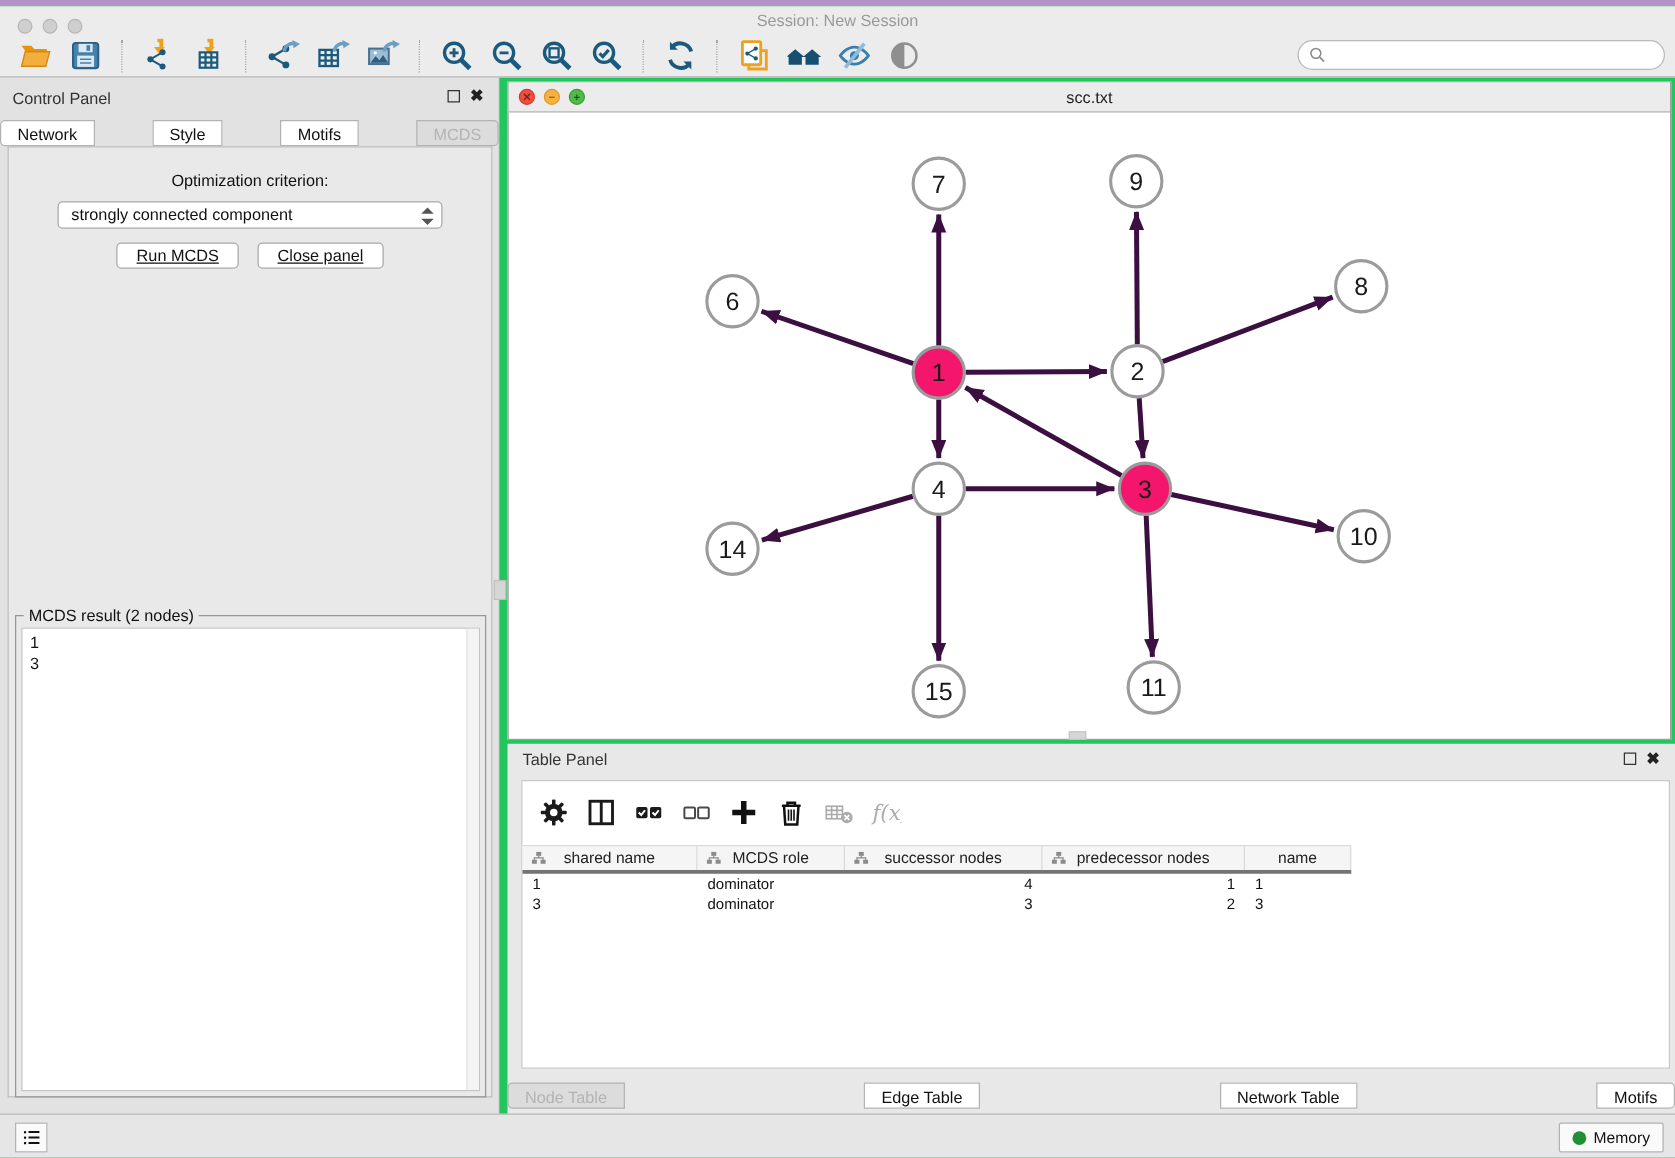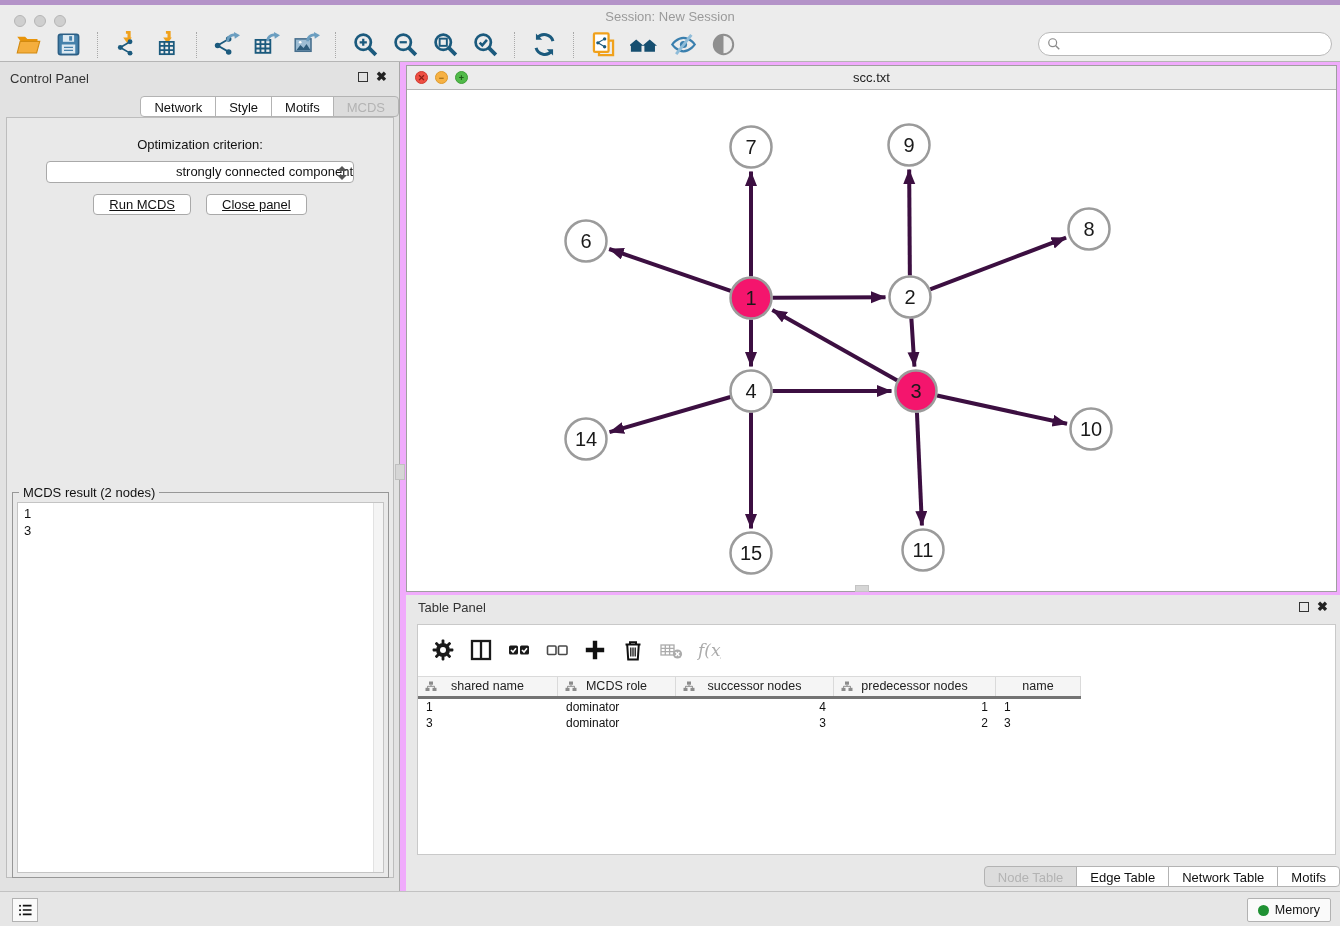--- a/index.html
+++ b/index.html
@@ -1,16 +1,16 @@
 <!DOCTYPE html>
 <html><head>
 <meta charset="utf-8">
 <style>
   html,body{margin:0;padding:0;background:#e8e8e8;}
-  #app{position:relative;width:1340px;height:926px;background:#f0abfc;
+  #app{position:relative;width:1340px;height:926px;background:#22c55e;
        font-family:"Liberation Sans",sans-serif;overflow:hidden;
        -webkit-font-smoothing:antialiased;}
   .top-strip{position:absolute;left:0;top:0;width:1340px;height:5px;background:#b493c8;}
   
   .titlebar{position:absolute;left:0;top:5px;width:1340px;height:23px;background:#ececec;}
   .tl{position:absolute;top:10px;width:12px;height:12px;border-radius:50%;
       background:#cfcfcf;border:1px solid #b6b6b6;box-sizing:border-box;}
   .app-title{position:absolute;left:0;right:0;top:4px;text-align:center;
       font-size:13px;color:#9a9a9a;}
   
@@ -26,33 +26,33 @@
   
   .panel-title{font-size:13px;color:#333;}
   .win-btns{position:absolute;display:flex;gap:8px;align-items:center;}
   .float-ic{width:10px;height:10px;border:1.5px solid #333;box-sizing:border-box;}
   .close-ic{font-size:13px;font-weight:bold;color:#222;line-height:10px;}
   
   .control-panel{position:absolute;left:0;top:62px;width:400px;height:829px;background:#e2e2e2;
       border-right:1px solid #a8a8a8;box-sizing:border-box;}
   .cp-header{position:absolute;left:10px;top:9px;}
   .cp-btns{right:12px;top:10px;}
-  .tabs-row{position:absolute;left:0;right:0;display:flex;justify-content:flex-end;}
+  .tabs-row{position:absolute;left:0;right:0;display:flex;justify-content:space-between;}
   .cp-tabs{top:34px;}
   .tab{height:21px;line-height:21px;padding:0 13px;background:#fff;border:1px solid #b3b3b3;
       font-size:13px;color:#111;margin-left:-1px;box-sizing:border-box;cursor:default;white-space:nowrap;}
   .tab:first-child{border-radius:4px 0 0 4px;margin-left:0;}
   .tab:last-child{border-radius:0 4px 4px 0;}
   .tab.active{background:#dcdcdc;color:#b3b3b3;}
   .cp-content{position:absolute;left:6px;right:5px;top:55px;bottom:13px;background:#e9e9e9;
       border:1px solid #bdbdbd;box-sizing:border-box;}
   .opt-label{margin-top:19px;text-align:center;font-size:13px;color:#111;}
   .dropdown{position:relative;margin:9px auto 0;width:308px;height:22px;background:#fff;
       border:1px solid #a9a9a9;border-radius:4px;font-size:13px;line-height:20px;
-      padding-left:10px;box-sizing:border-box;color:#111;cursor:default;text-align:right;}
+      padding-left:10px;box-sizing:border-box;color:#111;cursor:default;}
   .stepper{position:absolute;right:6px;top:3px;width:10px;height:16px;}
   .stepper .up{position:absolute;top:1px;left:0;width:0;height:0;border-left:5px solid transparent;
       border-right:5px solid transparent;border-bottom:5px solid #555;}
   .stepper .dn{position:absolute;bottom:1px;left:0;width:0;height:0;border-left:5px solid transparent;
       border-right:5px solid transparent;border-top:5px solid #555;}
   .btn-row{margin-top:11px;display:flex;justify-content:center;gap:15px;}
   .btn{height:21px;line-height:19px;padding:0 15px;background:#fff;border:1px solid #a9a9a9;
       border-radius:4px;font-size:13px;color:#111;box-sizing:border-box;cursor:default;text-decoration:underline;}
   .mcds-group{position:absolute;left:12px;top:430px;width:377px;height:386px;
       border:1px solid #979797;box-sizing:border-box;}

